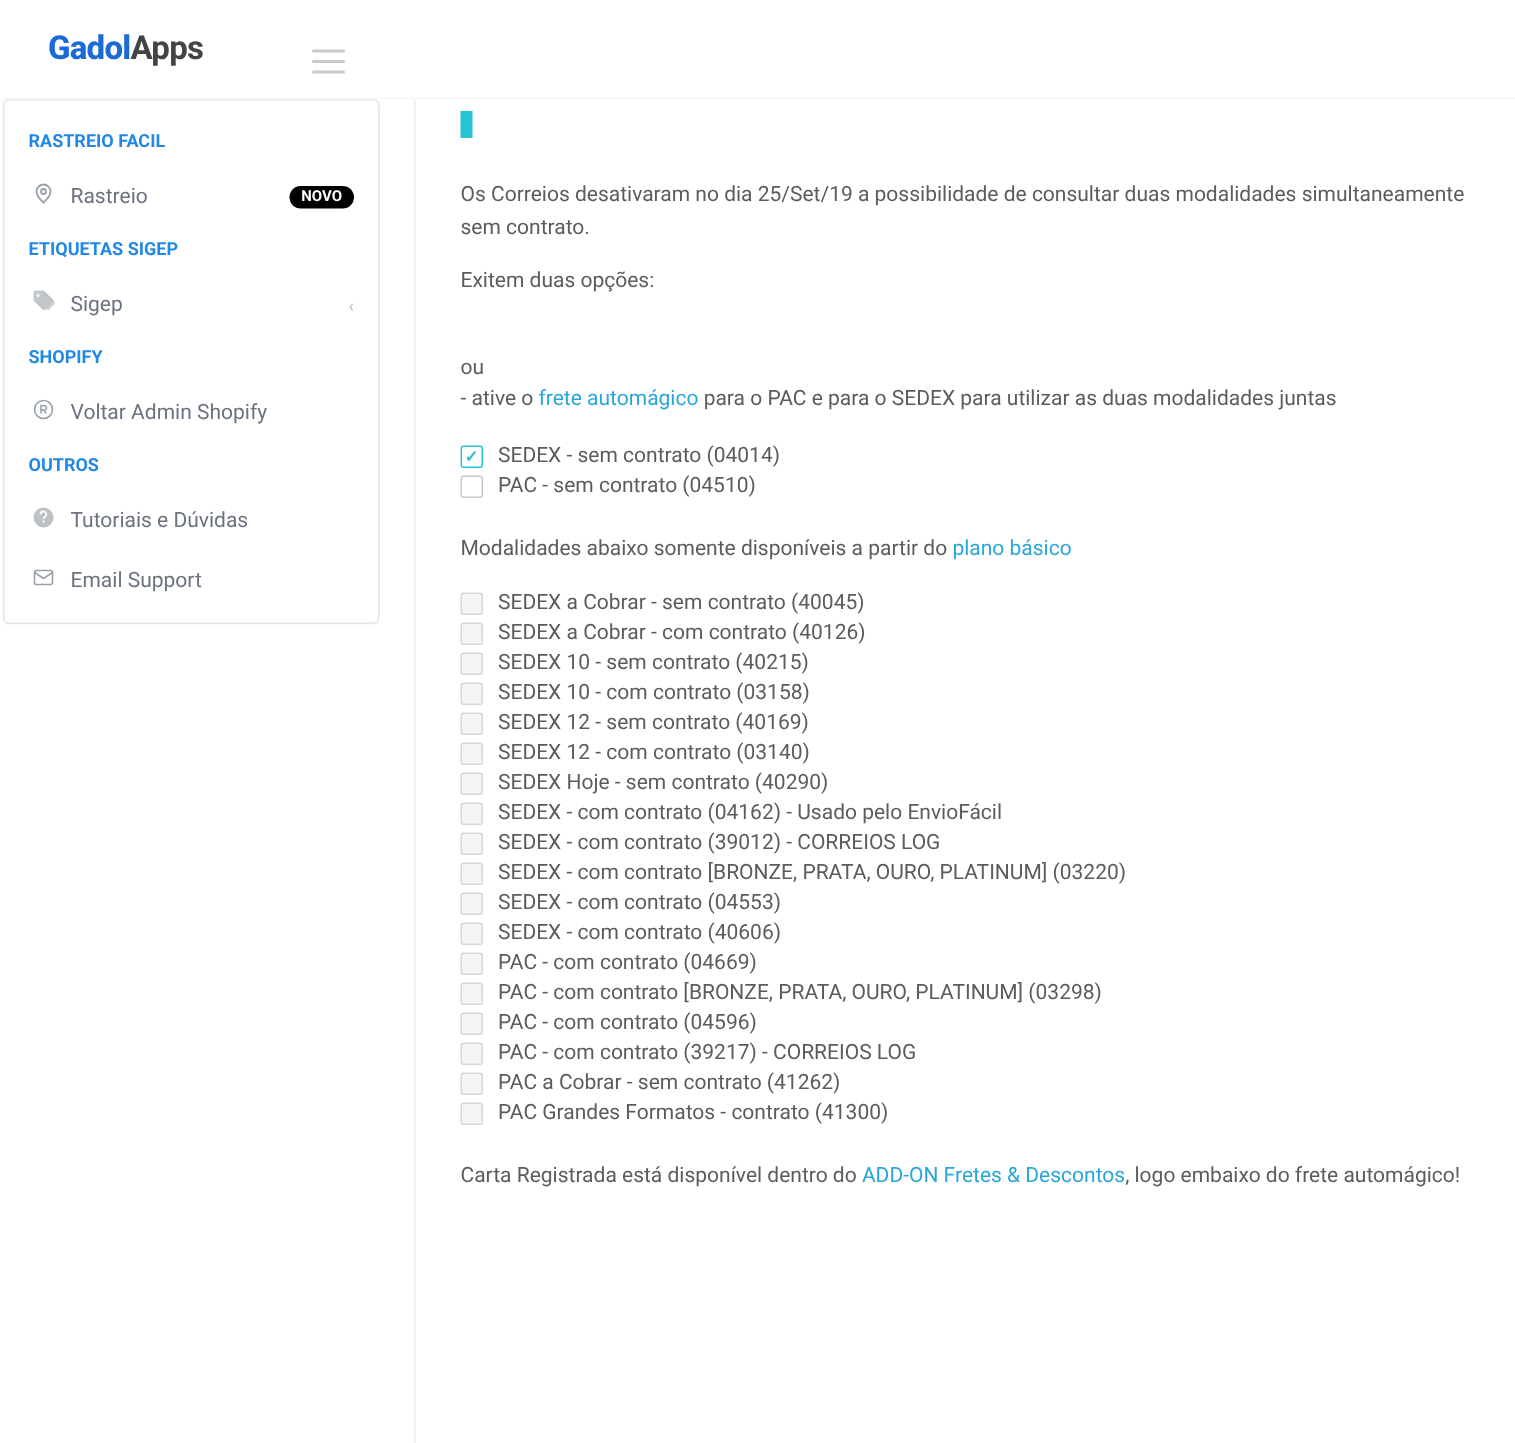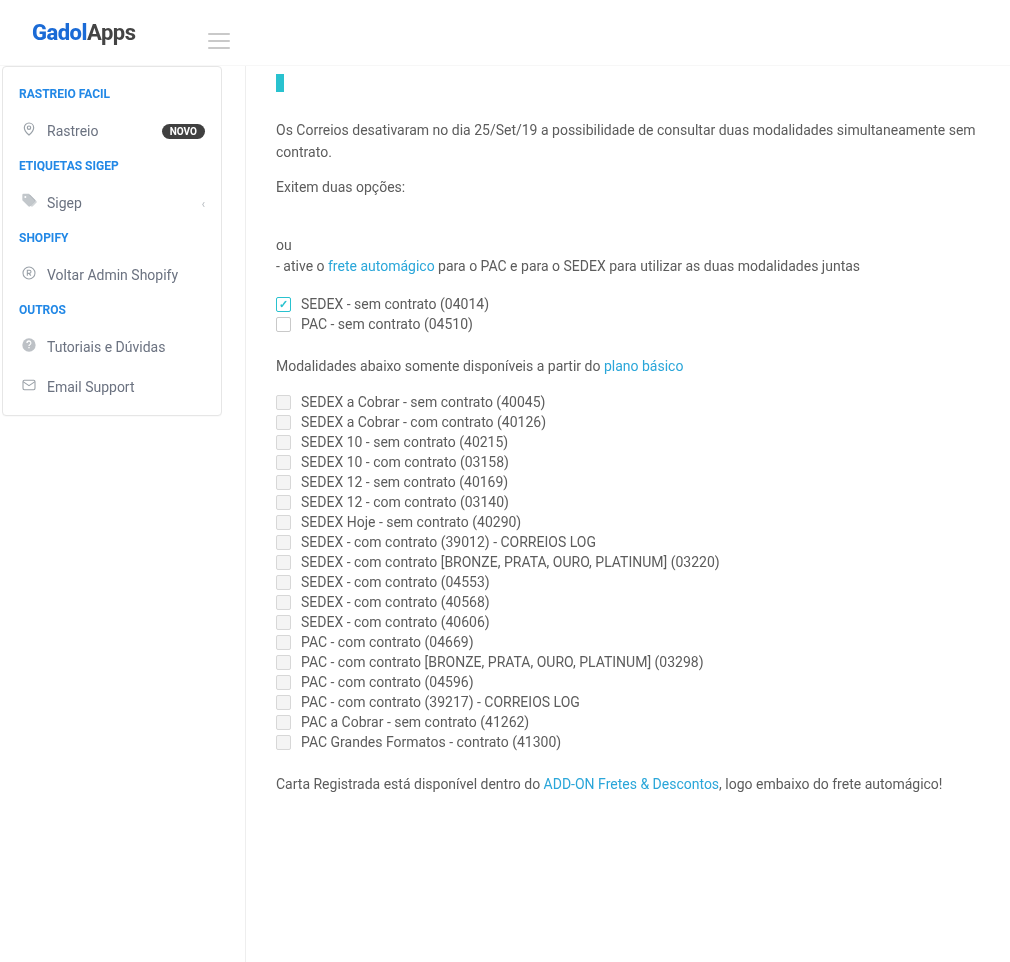--- a/index.html
+++ b/index.html
@@ -3,25 +3,25 @@
   <meta charset="utf-8">
   <style>
     *{box-sizing:border-box;margin:0;padding:0}
     body{font-family:-apple-system,BlinkMacSystemFont,"Segoe UI",Roboto,Helvetica,Arial,sans-serif;font-size:14px;color:#444;background:#fff;width:1010px}
     .header{height:66px;display:flex;align-items:center;padding:0 32px;border-bottom:1px solid rgba(0,0,0,.03)}
     .logo{font-size:22px;font-weight:700;color:#444;letter-spacing:-.5px}
     .logo .g{color:#1b6bd6;font-weight:800}
     .hamburger{margin-left:auto;margin-right:auto;position:absolute;left:200px;top:20px;cursor:pointer;padding:8px}
     .hamburger span{display:block;width:22px;height:2px;background:#c9c9c9;margin:5px 0;border-radius:1px}
     .shell{display:flex;align-items:flex-start}
-    .sidebar{width:220px;background:#fff;border:1px solid #e6e6e6;border-radius:4px;margin:0 0 0 2px;padding:10px 0 10px 0;box-shadow:0 1px 0 rgba(0,0,0,.02)}
+    .sidebar{width:251px;background:#fff;border:1px solid #e6e6e6;border-radius:4px;margin:0 0 0 2px;padding:10px 0 10px 0;box-shadow:0 1px 0 rgba(0,0,0,.02)}
     .section-title{text-transform:uppercase;font-size:12px;font-weight:700;color:#2288e6;padding:10px 16px 8px}
     .nav-item{display:flex;align-items:flex-end;padding:10px 16px;cursor:pointer;color:#6b7280;font-size:14px;position:relative}
     .nav-item .icon{width:20px;height:20px;margin-right:8px;display:flex;align-items:center;justify-content:center;color:#9aa1a8}
-    .badge{margin-left:auto;background:#404040;color:#fff;font-size:10px;font-weight:700;border-radius:10px;padding:2px 8px}
+    .badge{margin-left:auto;background:#000000;color:#fff;font-size:10px;font-weight:700;border-radius:10px;padding:2px 8px}
     .chev{margin-left:auto;color:#b7bcc1;font-size:12px}
     .main{flex:1;padding:0 20px 40px 30px;border-left:1px solid #eee;margin-left:23px;min-height:900px;position:relative}
     .accent-bar{width:8px;height:18px;background:#29c2cf;margin-bottom:28px;margin-top:8px}
     .para{color:#5c5c5c;line-height:1.55;font-size:14px;margin-bottom:14px;max-width:720px}
     .link{color:#2aa6d9;cursor:pointer}
     .cb-row{display:flex;align-items:flex-end;margin:4px 0;color:#5c5c5c;font-size:14px}
     .cb{width:15px;height:15px;border:1px solid #c9c9c9;border-radius:2px;margin-right:10px;display:flex;align-items:center;justify-content:center;font-size:11px;color:#29c2cf;cursor:pointer;background:#fff;flex-shrink:0}
     .cb.checked{border-color:#29c2cf}
     .cb.checked::after{content:"✓";font-weight:700}
     .cb.disabled{border-color:#d7d7d7;background:#f4f4f4;cursor:default}
@@ -147,33 +147,33 @@
         <div class="cb-row">
           <span class="cb disabled"></span>
           <span>SEDEX 12 - com contrato (03140)</span>
         </div>
         <div class="cb-row">
           <span class="cb disabled"></span>
           <span>SEDEX Hoje - sem contrato (40290)</span>
         </div>
         <div class="cb-row">
           <span class="cb disabled"></span>
+          <span>SEDEX - com contrato (04162) - Usado pelo EnvioFácil</span>
+        </div>
+        <div class="cb-row">
+          <span class="cb disabled"></span>
           <span>SEDEX - com contrato (39012) - CORREIOS LOG</span>
         </div>
         <div class="cb-row">
           <span class="cb disabled"></span>
           <span>SEDEX - com contrato [BRONZE, PRATA, OURO, PLATINUM] (03220)</span>
         </div>
         <div class="cb-row">
           <span class="cb disabled"></span>
           <span>SEDEX - com contrato (04553)</span>
-        </div>
-        <div class="cb-row">
-          <span class="cb disabled"></span>
-          <span>SEDEX - com contrato (40568)</span>
         </div>
         <div class="cb-row">
           <span class="cb disabled"></span>
           <span>SEDEX - com contrato (40606)</span>
         </div>
         <div class="cb-row">
           <span class="cb disabled"></span>
           <span>PAC - com contrato (04669)</span>
         </div>
         <div class="cb-row">

